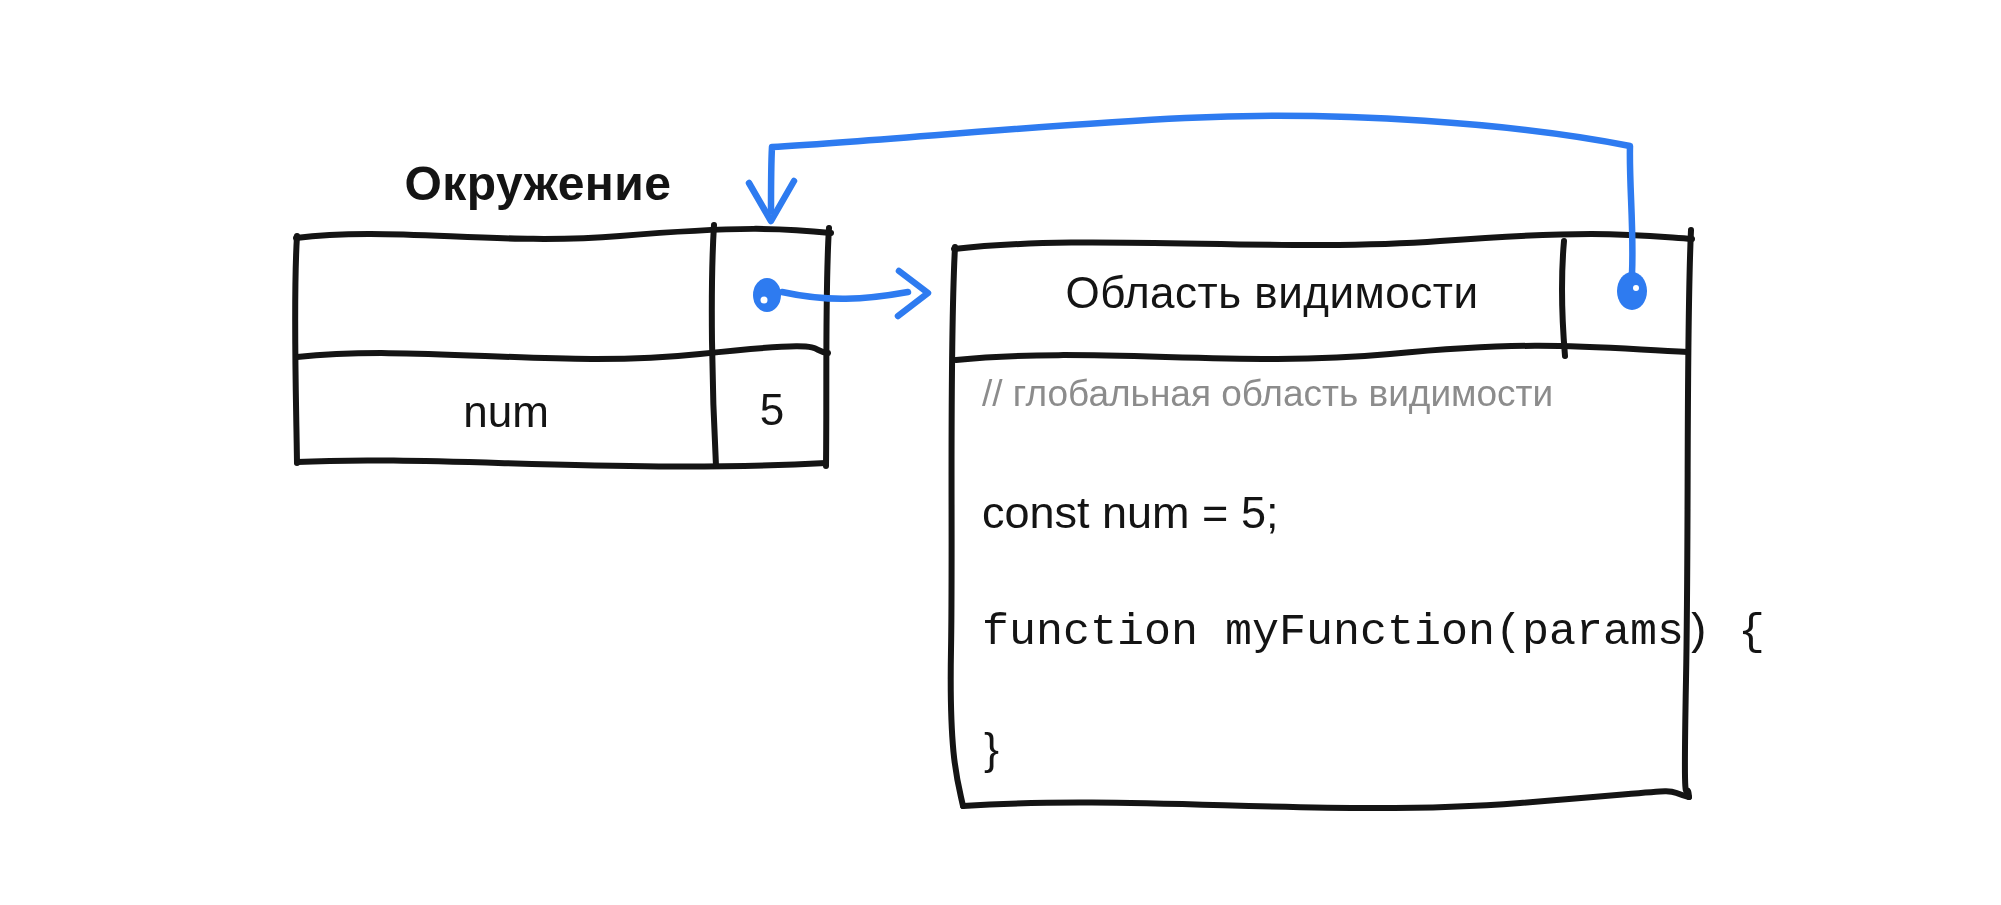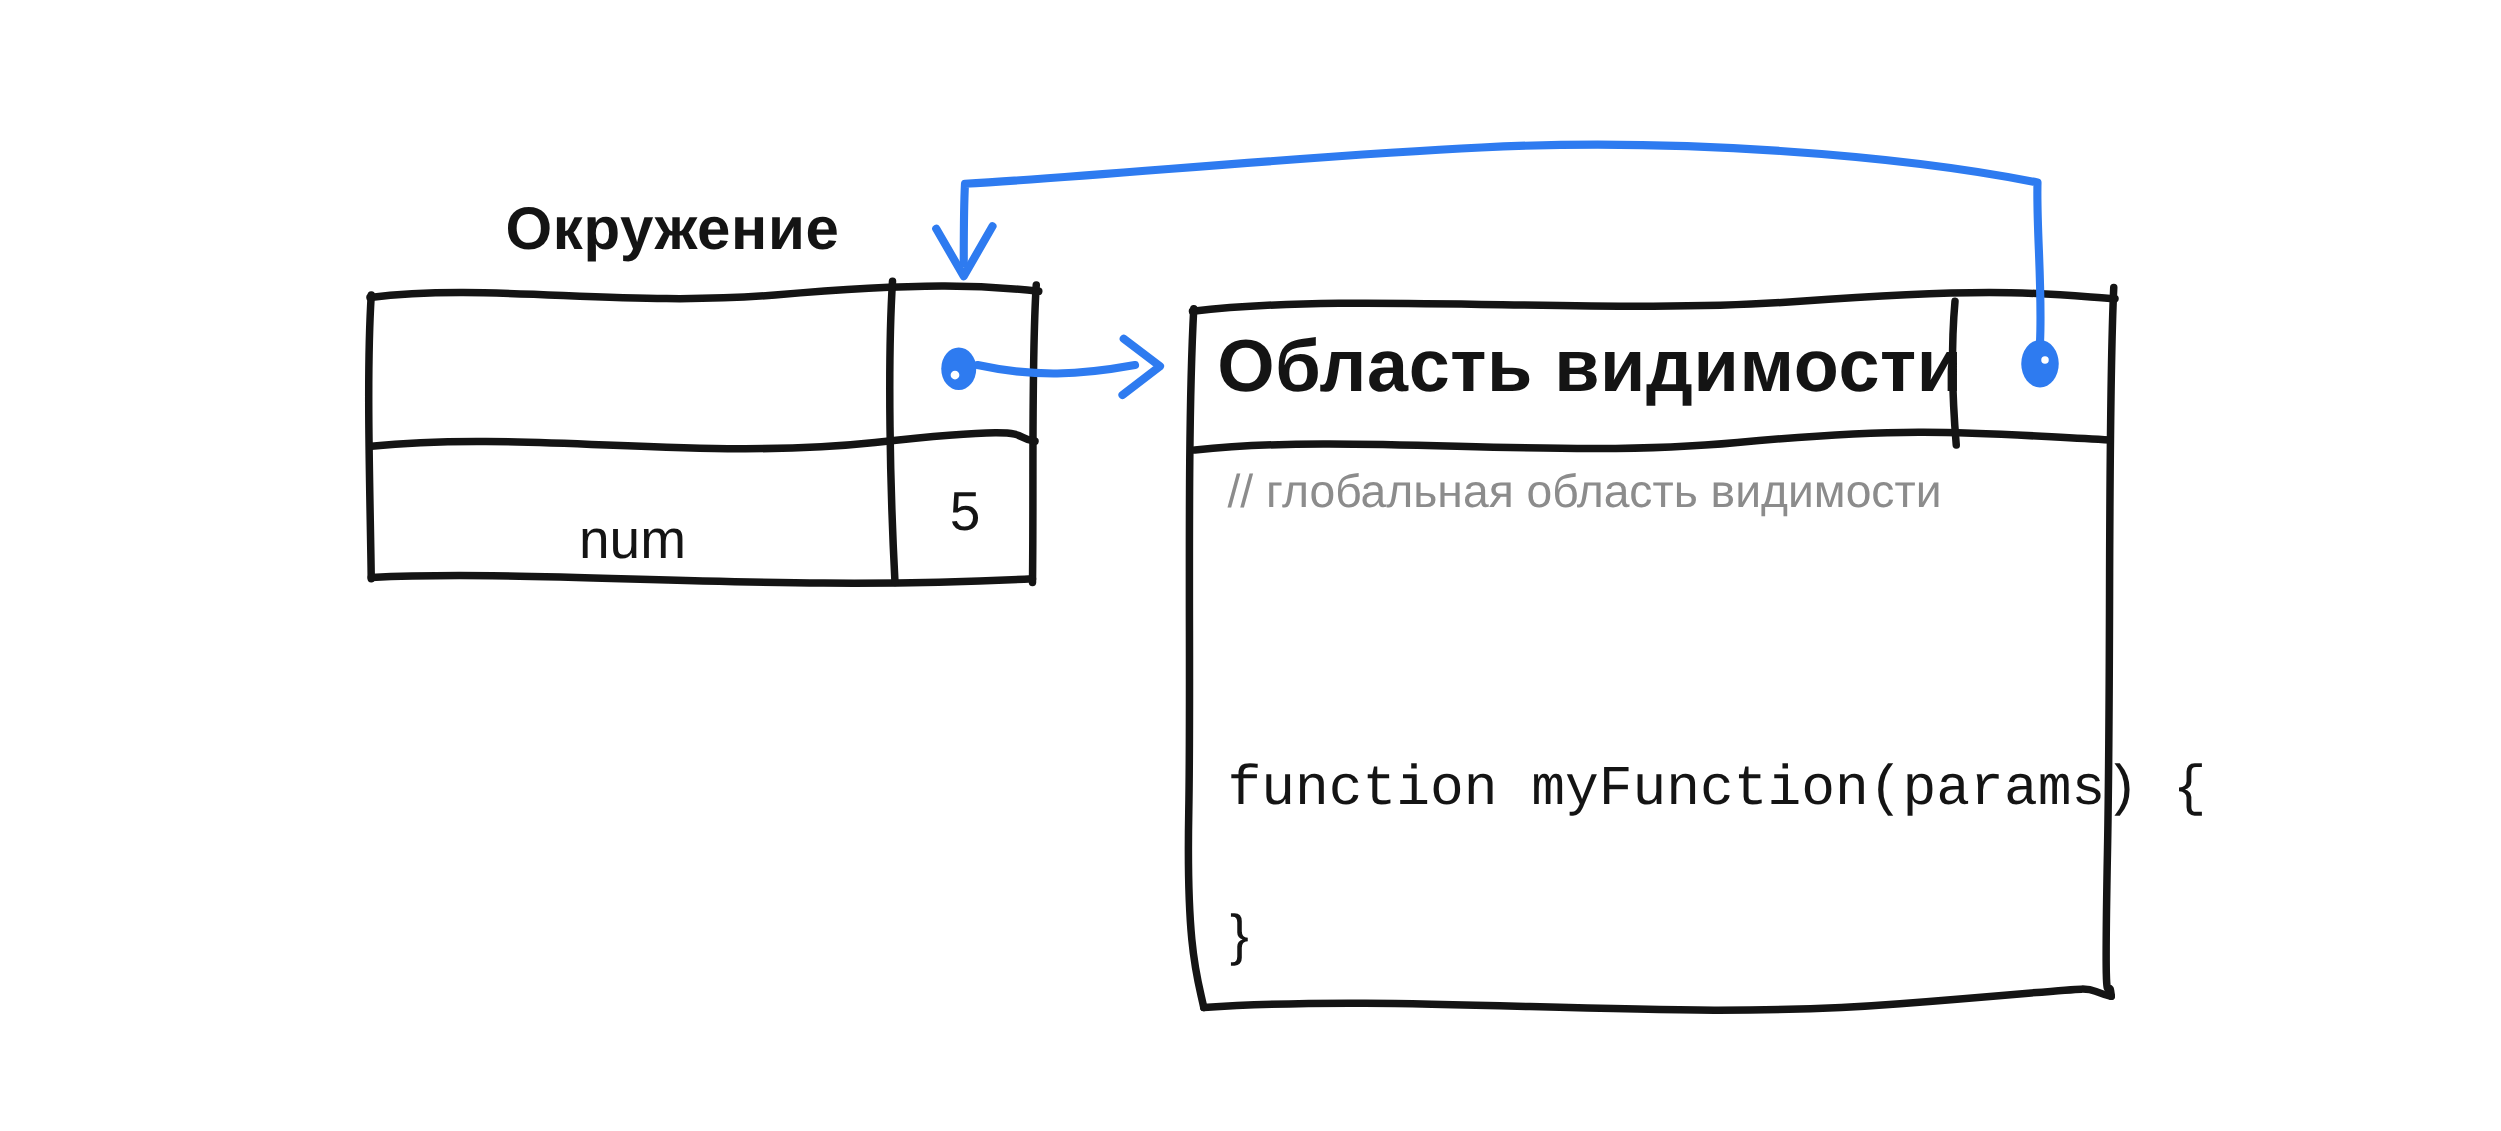--- a/index.html
+++ b/index.html
@@ -46,21 +46,21 @@
   .t {
     position: absolute;
     white-space: nowrap;
     line-height: 1;
   }
   .centered { transform: translate(-50%, -50%); }
   .vcentered { transform: translateY(-50%); }
 
   .env-title   { font-size: 48px; font-weight: 700; letter-spacing: 0.5px; }
   .cell-label  { font-size: 44px; }
-  .scope-title { font-size: 59px; font-weight: 700; letter-spacing: 0.5px; }
+  .scope-title { font-size: 44px; font-weight: 400; letter-spacing: 0.5px; }
   .code        { font-size: 45px; color: var(--text); }
   .comment     { font-size: 37px; color: var(--comment); }
 </style>
 </head>
 <body>
 
 <div class="canvas">
 
   <svg class="strokes" viewBox="0 0 2001 905" aria-hidden="true">
 
@@ -93,27 +93,28 @@
       <path class="blue-ink" d="M1632,274 C 1634,230 1629,182 1630,146 C 1520,124 1340,110 1185,118 C 1040,125 880,141 772,147 C 771,165 771,190 771,211"></path>
       <path class="blue-ink" d="M749,183 L 771,221 L 794,181"></path>
       <ellipse class="blue-fill" cx="1632" cy="291" rx="15" ry="19"></ellipse>
       <circle class="speck" cx="1636" cy="288" r="3"></circle>
     </g>
   </svg>
 
   <div class="t centered env-title" style="left:538px; top:184px;">Окружение</div>
 
 
-  <div class="t centered cell-label" style="left:506px; top:432px;">num</div>
+  <div class="t centered cell-label" style="left:506px; top:412px;">num</div>
 
   <div class="t centered cell-label" style="left:772px; top:410px;">5</div>
 
   <div class="t centered scope-title" style="left:1272px; top:293px;">Область видимости</div>
 
   <div class="t vcentered comment" style="left:982px; top:393px;">// глобальная область видимости</div>
 
+  <div class="t vcentered code" style="left:982px; top:512px;">const num = 5;</div>
 
   <div class="t vcentered code" style="left:982px; top:632px;font-family:Liberation Mono, monospace;">function myFunction(params) {</div>
 
 
   <div class="t vcentered code" style="left:984px; top:748px;">}</div>
 
 </div>
 
 </body></html>

